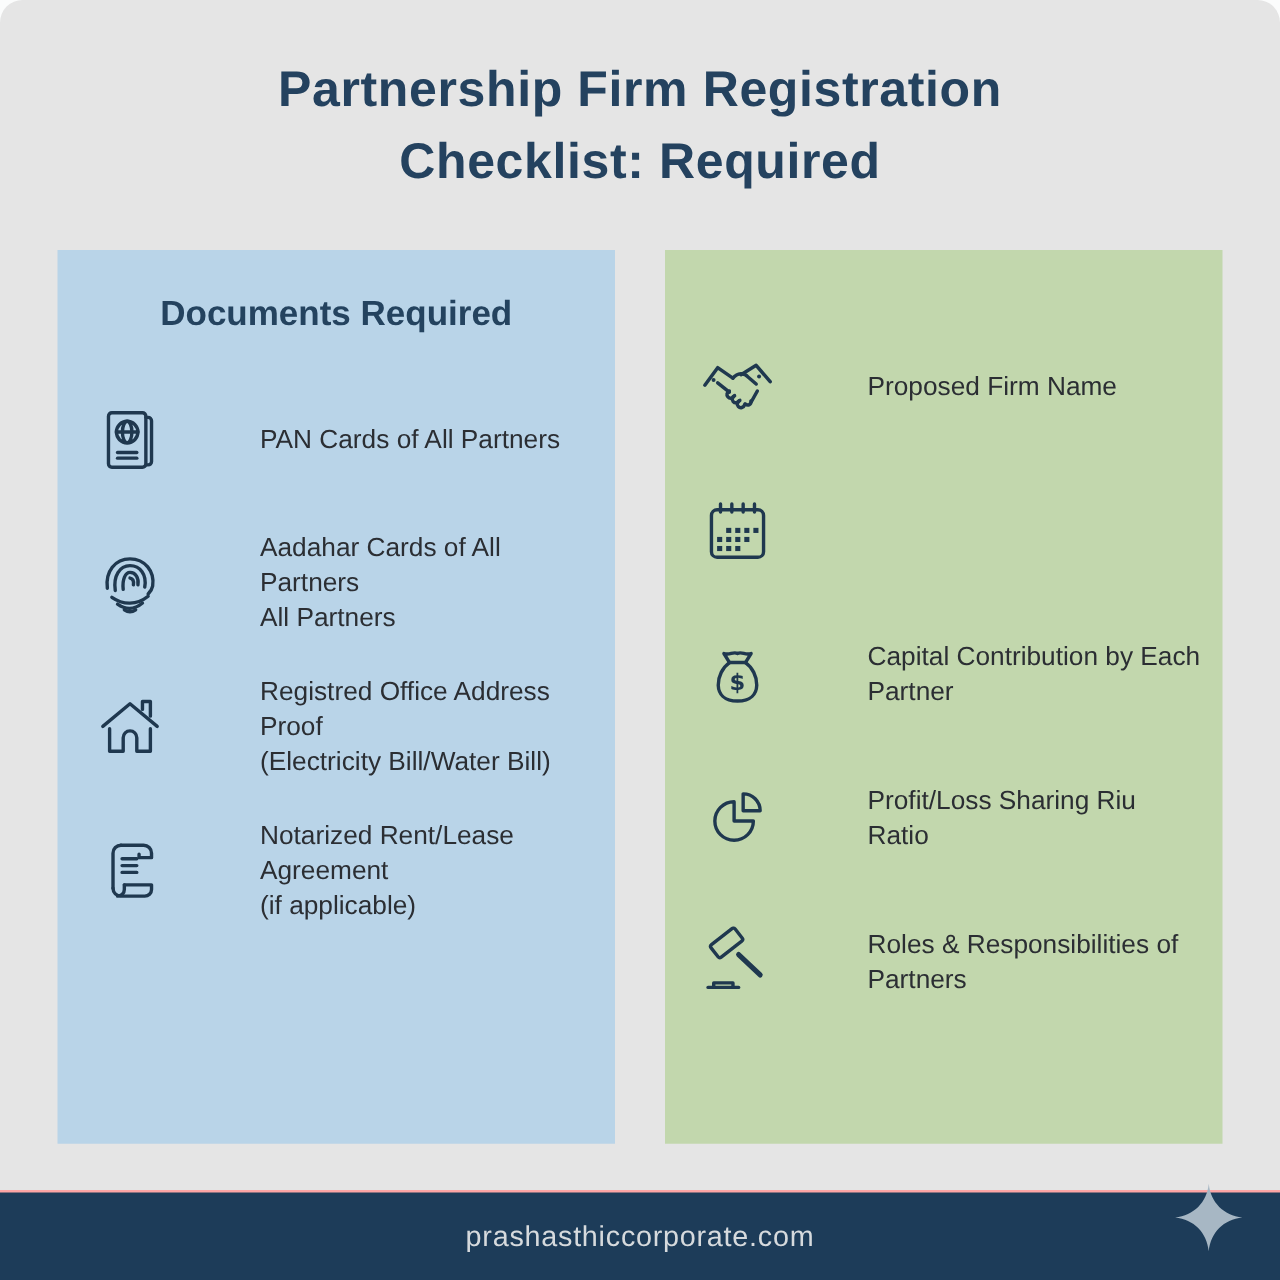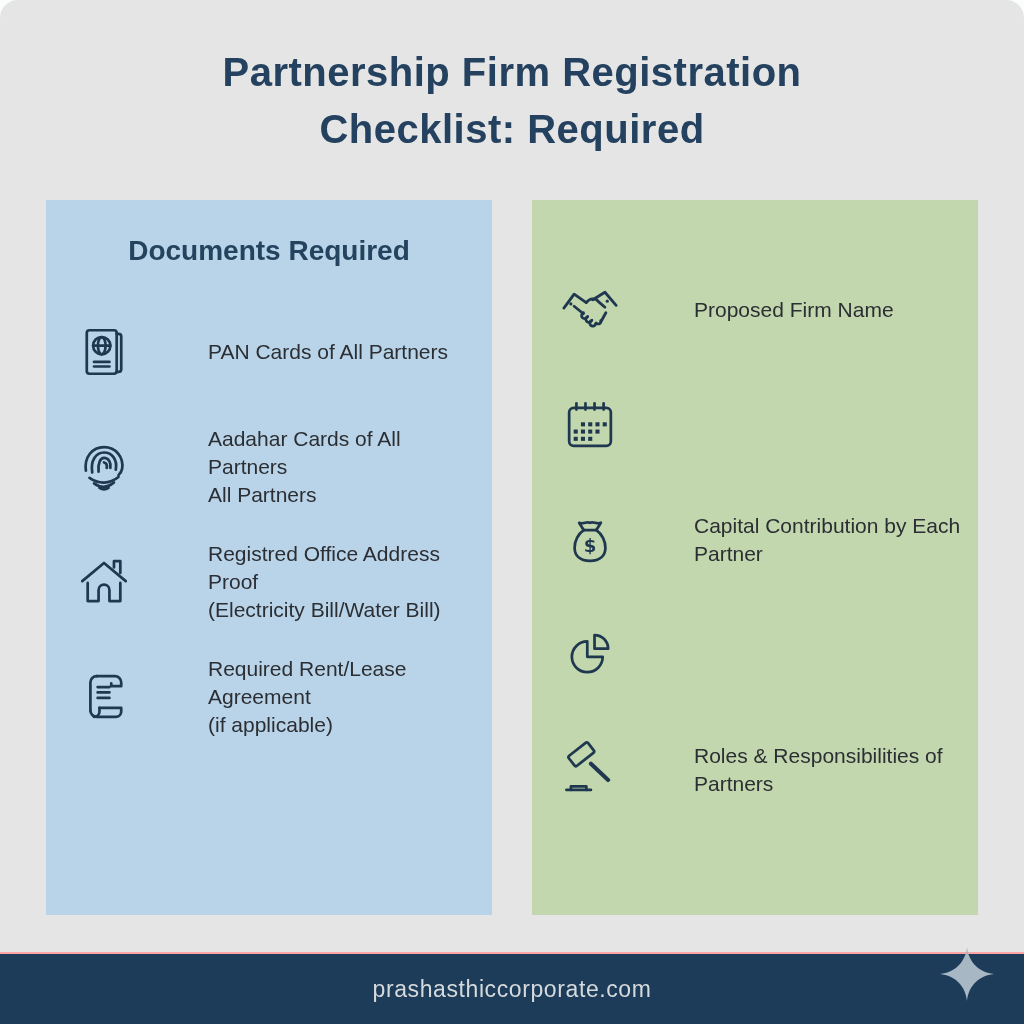--- a/index.html
+++ b/index.html
@@ -89,21 +89,21 @@
       <div class="item">
         <span class="item-icon">
           <svg width="58" height="58" viewBox="0 0 64 64" class="icon-stroke">
             <path d="M24 9h20a7 7 0 0 1 7 7v4H40v-3"></path>
             <path d="M17 47V16a7 7 0 0 1 7-7"></path>
             <path d="M17 47a7 7 0 0 0 7 7h21a6 6 0 0 0 6-6v-4H27"></path>
             <path d="M27 44v4a6 6 0 0 1-6 6"></path>
             <path d="M25 21h13M25 27h13M25 33h13"></path>
           </svg>
         </span>
-        <span class="item-text">Required Rent/Lease Agreement
+        <span class="item-text">Notarized Rent/Lease Agreement
 (if applicable)</span>
       </div>
 
 
     </div>
   </div>
 
   <div class="panel panel-right">
     <div class="items">
 
@@ -161,20 +161,22 @@
 Partner</span>
       </div>
 
       <div class="item">
         <span class="item-icon">
           <svg width="58" height="58" viewBox="0 0 64 64" class="icon-stroke">
             <path d="M29 17A17 17 0 1 0 46 34L29 34Z"></path>
             <path d="M37 10A15 15 0 0 1 52 25L37 25Z"></path>
           </svg>
         </span>
+        <span class="item-text">Profit/Loss Sharing Riu
+Ratio</span>
       </div>
 
       <div class="item">
         <span class="item-icon">
           <svg width="58" height="58" viewBox="0 0 64 64" class="icon-stroke">
             <rect x="9" y="8" width="27" height="14" rx="2" transform="rotate(-38 22 15)"></rect>
             <path d="M33 25 52 43" stroke-width="4.5"></path>
             <path d="M6 54h27"></path>
             <path d="M11 54v-4h17v4"></path>
           </svg>

